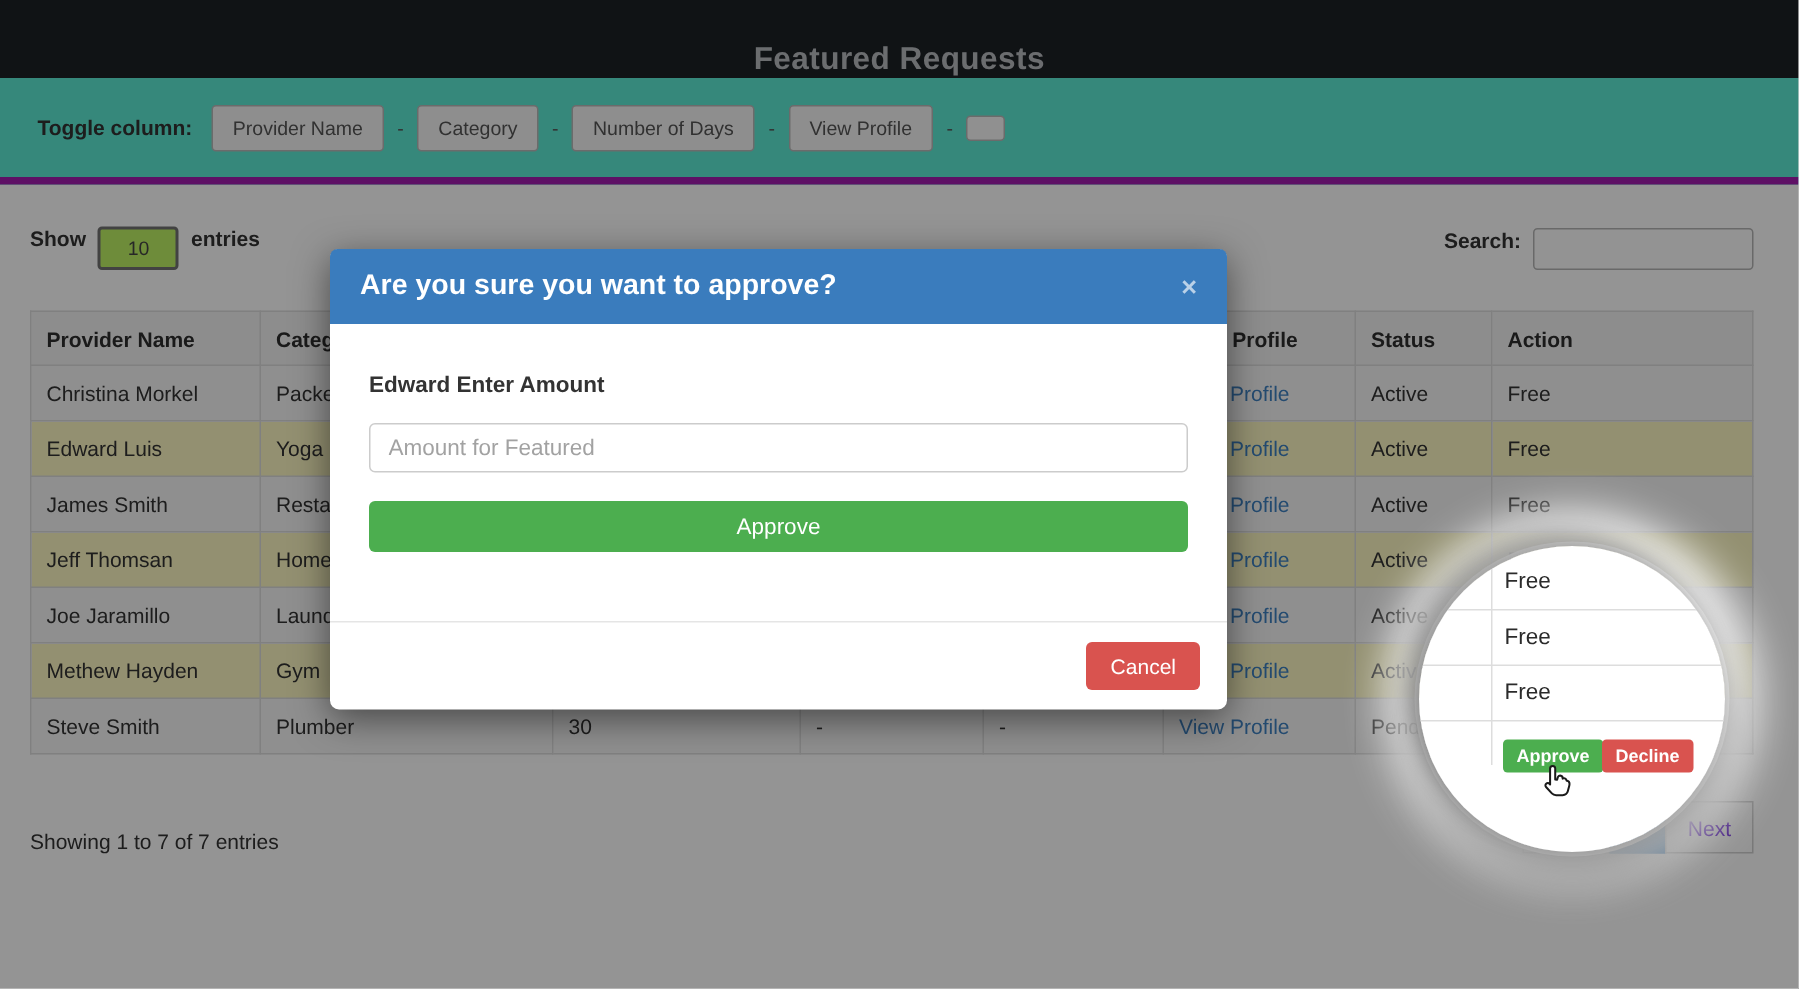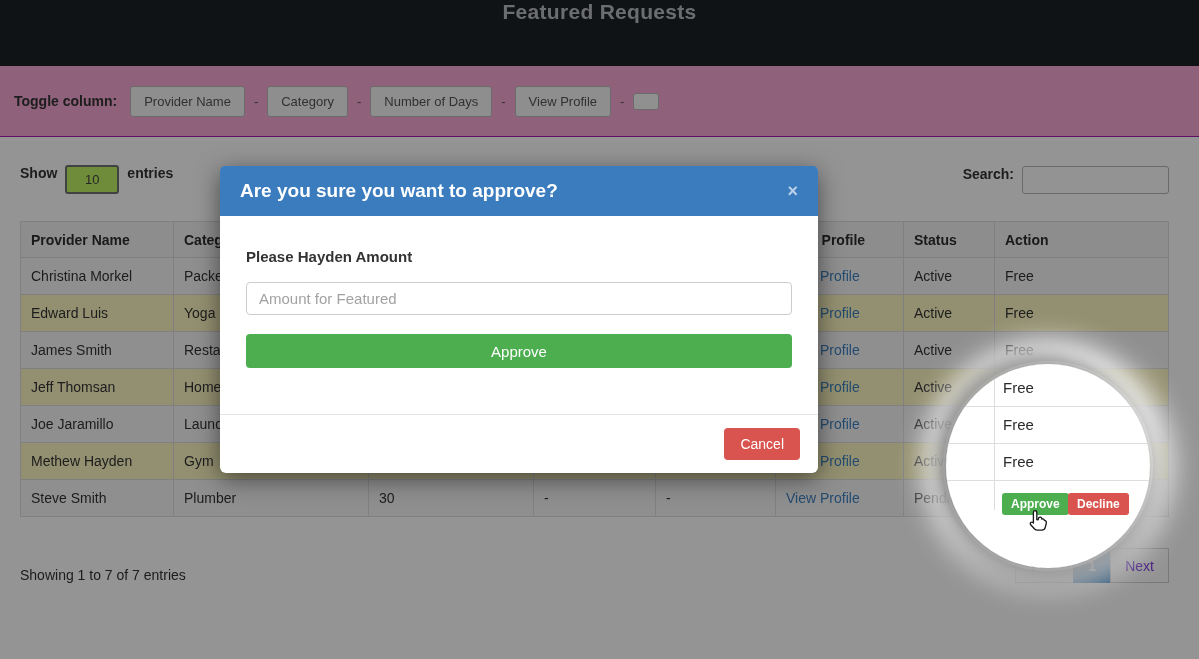--- a/index.html
+++ b/index.html
@@ -4,28 +4,28 @@
 <style>
   * { box-sizing: border-box; margin: 0; padding: 0; }
   html,body { width:1199px; height:659px; }
   body {
     font-family: "Liberation Sans", sans-serif;
     background:#fff; position:relative; overflow:hidden; color:#333;
   }
 
   
   .topbar {
-    height:66px; background:#1d2125; display:flex; align-items:flex-start; justify-content:center;
+    height:52px; background:#1d2125; display:flex; align-items:flex-end; justify-content:center;
   }
   .topbar h1 { font-size:21px; font-weight:bold; color:#b9bcc0; letter-spacing:.3px; }
 
   
   .toggle-bar {
-    height:71px; background:#f9a8d4; border-bottom:1px solid #a21caf;
-    display:flex; align-items:center; padding:0 14px; gap:9px;
+    height:71px; background:#5eead4; border-bottom:5px solid #a21caf;
+    display:flex; align-items:center; padding:0 25px; gap:9px;
   }
   .toggle-label { font-size:14px; font-weight:bold; color:#333; margin-right:4px; }
   .toggle-btn {
     background:#f5f5f5; border:1px solid #b9b9b9; border-radius:3px;
     font-size:13px; color:#555; padding:7px 13px; cursor:pointer;
     font-family:"Liberation Sans",sans-serif;
   }
   .toggle-sep { color:#555; font-size:13px; }
   .toggle-btn.empty { width:26px; height:17px; padding:0; background:#f8f8f8; }
 
@@ -268,21 +268,21 @@
 </div>
 
 <div class="overlay"></div>
 
 <div class="modal">
   <div class="modal-header">
     <div class="modal-title">Are you sure you want to approve?</div>
     <span class="modal-close">×</span>
   </div>
   <div class="modal-body">
-    <div class="modal-prompt">Please Hayden Amount</div>
+    <div class="modal-prompt">Edward Enter Amount</div>
     <input class="amount-input" placeholder="Amount for Featured" style="">
     <button class="btn-approve-wide">Approve</button>
   </div>
   <div class="modal-footer">
     <button class="btn-cancel">Cancel</button>
   </div>
 </div>
 
 <div class="magnifier-glow"></div>
 <div class="magnifier">

